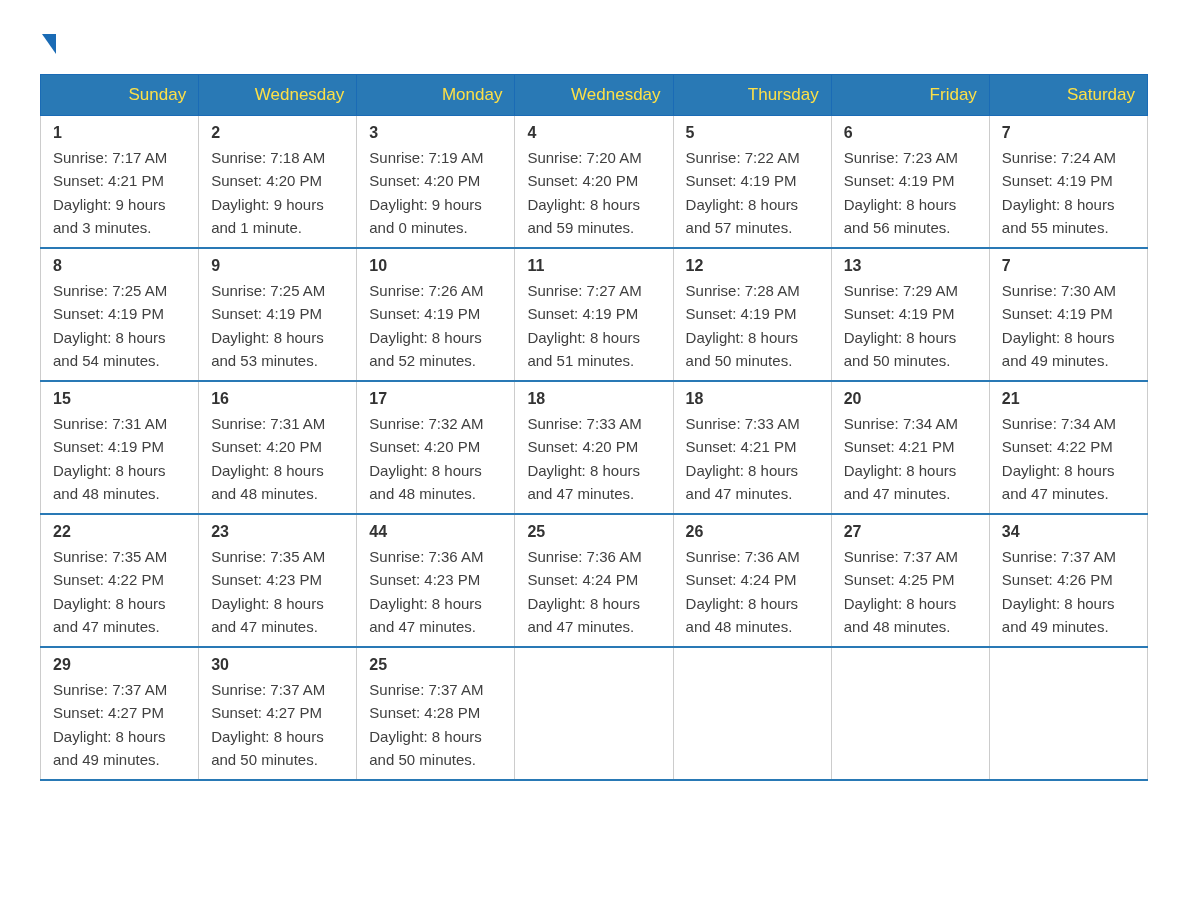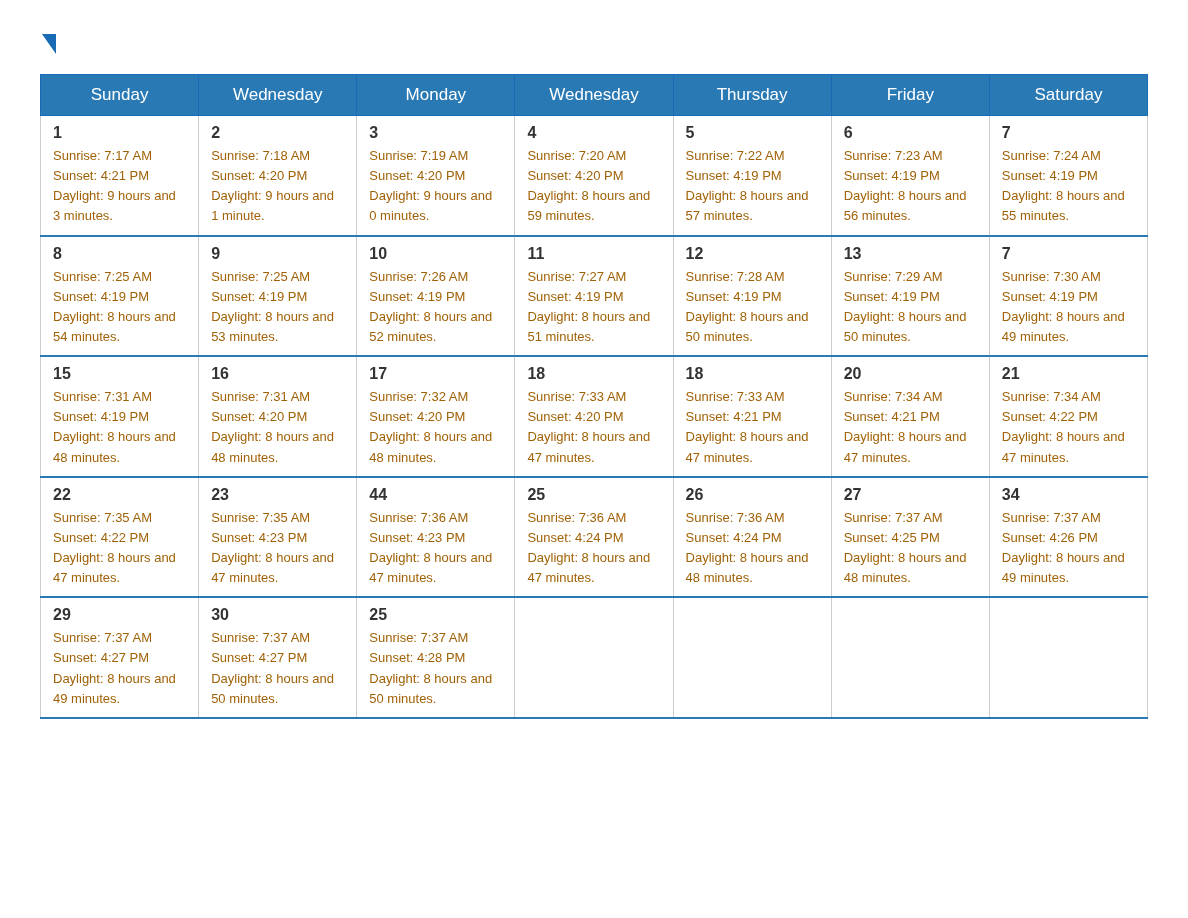--- a/index.html
+++ b/index.html
@@ -62,46 +62,46 @@
       margin-top: 4px;
     }
     table {
       width: 100%;
       border-collapse: collapse;
     }
     thead tr {
       background: #2979b5;
     }
     thead th {
-      color: #ffffff;
+      color: #fde047;
       font-size: 17px;
       font-weight: normal;
       padding: 10px 12px;
-      text-align: center;
+      text-align: right;
       border: 1px solid #1a6bb5;
     }
     tbody td {
       vertical-align: top;
       padding: 8px 12px;
       border: 1px solid #ccc;
       font-size: 13.5px;
       color: #333;
       width: 14.28%;
       min-height: 90px;
     }
     .day-number {
       font-size: 16px;
       font-weight: bold;
       margin-bottom: 4px;
       display: block;
     }
     .day-info {
-      font-size: 13px;
+      font-size: 15px;
       line-height: 1.55;
-      color: #a16207;
+      color: #404040;
     }
     tbody tr {
       border-bottom: 2px solid #2979b5;
     }
     tbody td:first-child {
       border-left: 1px solid #ccc;
     }
     .empty-cell {
       background: #fff;
     }

